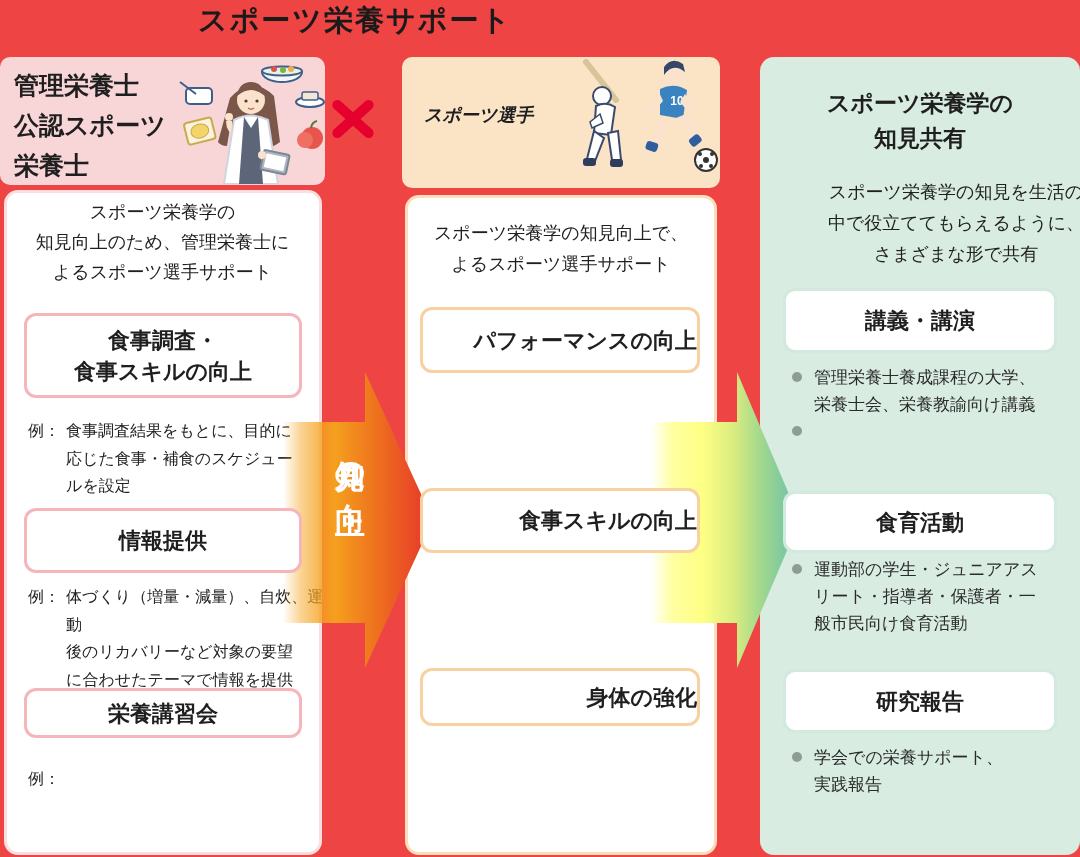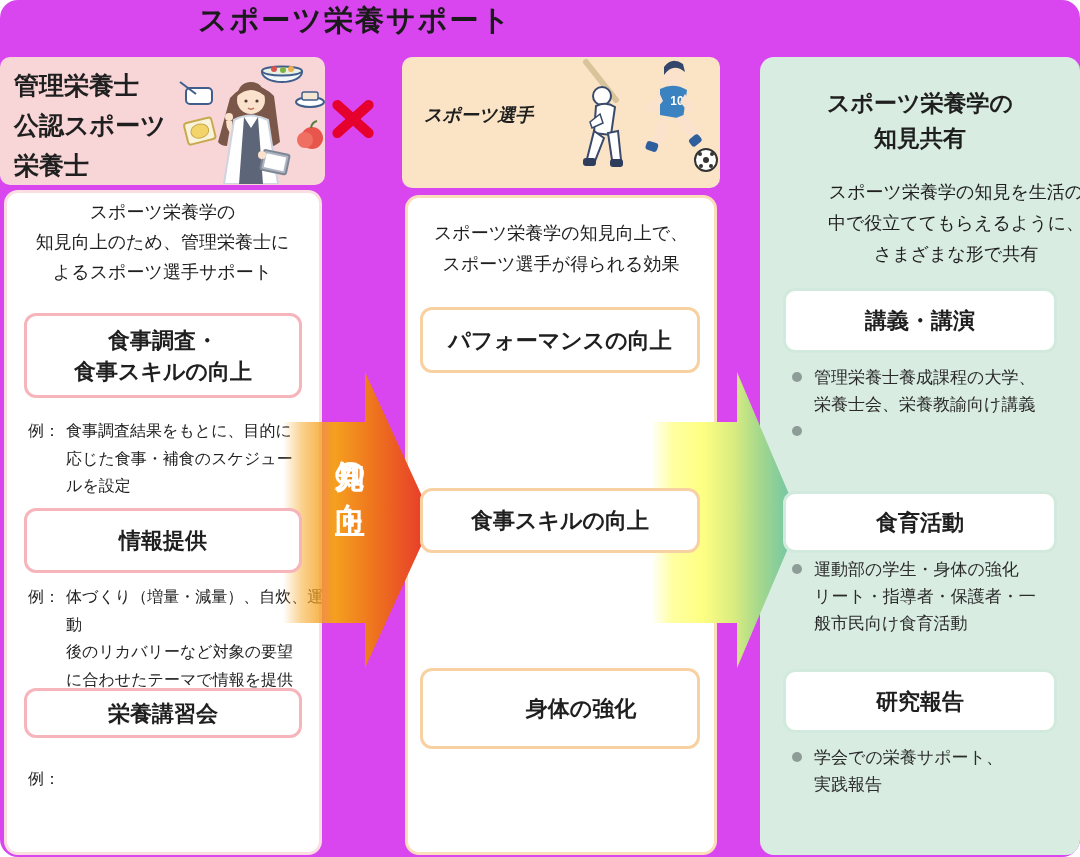--- a/index.html
+++ b/index.html
@@ -1,18 +1,18 @@
 <!DOCTYPE html>
 <html><head>
 <meta charset="utf-8">
 <style>
   html,body{margin:0;padding:0;background:#fff;}
   .canvas{
-    position:relative;width:1080px;height:857px;background:#d946ef;overflow:hidden;
-    font-family:"Liberation Sans","DejaVu Sans",sans-serif;color:#1f1f1f;border-radius:18px;
+    position:relative;width:1080px;height:857px;background:#ef4444;overflow:hidden;
+    font-family:"Liberation Sans","DejaVu Sans",sans-serif;color:#1f1f1f;
   }
   .abs{position:absolute;box-sizing:border-box;}
   .pre{white-space:pre-line;}
 
   
   .page-title{left:198px;top:1px;font-size:29px;font-weight:bold;letter-spacing:2px;color:#1a1a1a;}
 
   
   .left-header{left:0;top:57px;width:325px;height:128px;background:#f8d6d8;border-radius:10px;}
   .left-header-title{left:14px;top:65px;font-size:25px;font-weight:bold;line-height:40px;}
@@ -30,24 +30,24 @@
   .right-title{left:760px;top:86px;width:320px;text-align:center;font-size:23px;font-weight:bold;line-height:35px;z-index:2;}
   .right-intro{left:760px;top:177px;width:320px;text-align:center;font-size:18px;line-height:31px;z-index:2;margin-left:36px;}
 
   
   .lblbox{display:flex;align-items:center;justify-content:center;text-align:center;
           background:#fff;border-radius:12px;font-weight:bold;font-size:22px;line-height:31px;z-index:3;}
   .pink-box{left:24px;width:278px;border:3px solid #f6b5bb;}
   .box-l1{top:313px;height:85px;}
   .box-l2{top:508px;height:65px;}
   .box-l3{top:688px;height:50px;}
-  .orange-box{left:420px;width:280px;border:3px solid #f8d1a2;}
+  .orange-box{left:420px;width:280px;border:3px solid #f8d1a2;justify-content:flex-end;}
   .box-m1{top:307px;height:66px;}
   .box-m2{top:488px;height:65px;}
-  .box-m3{top:668px;height:81px;padding-left:42px;}
+  .box-m3{top:668px;height:58px;padding-left:42px;}
   .green-box{left:783px;width:274px;border:3px solid #d2eadd;}
   .box-r1{top:288px;height:65px;}
   .box-r2{top:491px;height:62px;}
   .box-r3{top:669px;height:64px;}
 
   
   .example{left:28px;width:298px;display:flex;font-size:16px;line-height:27.5px;color:#222;z-index:1;}
   .example-prefix{flex:0 0 auto;padding-right:6px;}
   .ex1{top:417px;} .ex2{top:583px;} .ex3{top:765px;}
 
@@ -189,21 +189,21 @@
       <circle cx="150" cy="102" r="3" fill="#333"></circle>
         <circle cx="144" cy="96" r="2" fill="#333"></circle>
         <circle cx="156" cy="96" r="2" fill="#333"></circle>
         <circle cx="145" cy="108" r="2" fill="#333"></circle>
         <circle cx="155" cy="108" r="2" fill="#333"></circle>
     </svg>
   </div>
 
   <div class="abs middle-body"></div>
   <div class="abs middle-intro pre">スポーツ栄養学の知見向上で、
-スポーツ選手が得られる効果</div>
+よるスポーツ選手サポート</div>
 
   <div class="abs lblbox orange-box box-m1">
     <span>パフォーマンスの向上</span>
   </div>
   <div class="abs lblbox orange-box box-m2">
     <span>食事スキルの向上</span>
   </div>
   <div class="abs lblbox orange-box box-m3">
     <span>身体の強化</span>
   </div>
@@ -232,21 +232,21 @@
       <span class="bullet-dot"></span>
     </div>
   </div>
 
   <div class="abs lblbox green-box box-r2">
     <span>食育活動</span>
   </div>
   <div class="abs bullet-list bl2">
     <div class="bullet-item">
       <span class="bullet-dot"></span>
-      <span class="pre">運動部の学生・身体の強化
+      <span class="pre">運動部の学生・ジュニアアス
 リート・指導者・保護者・一
 般市民向け食育活動</span>
     </div>
   </div>
 
   <div class="abs lblbox green-box box-r3">
     <span>研究報告</span>
   </div>
   <div class="abs bullet-list bl3">
     <div class="bullet-item">

